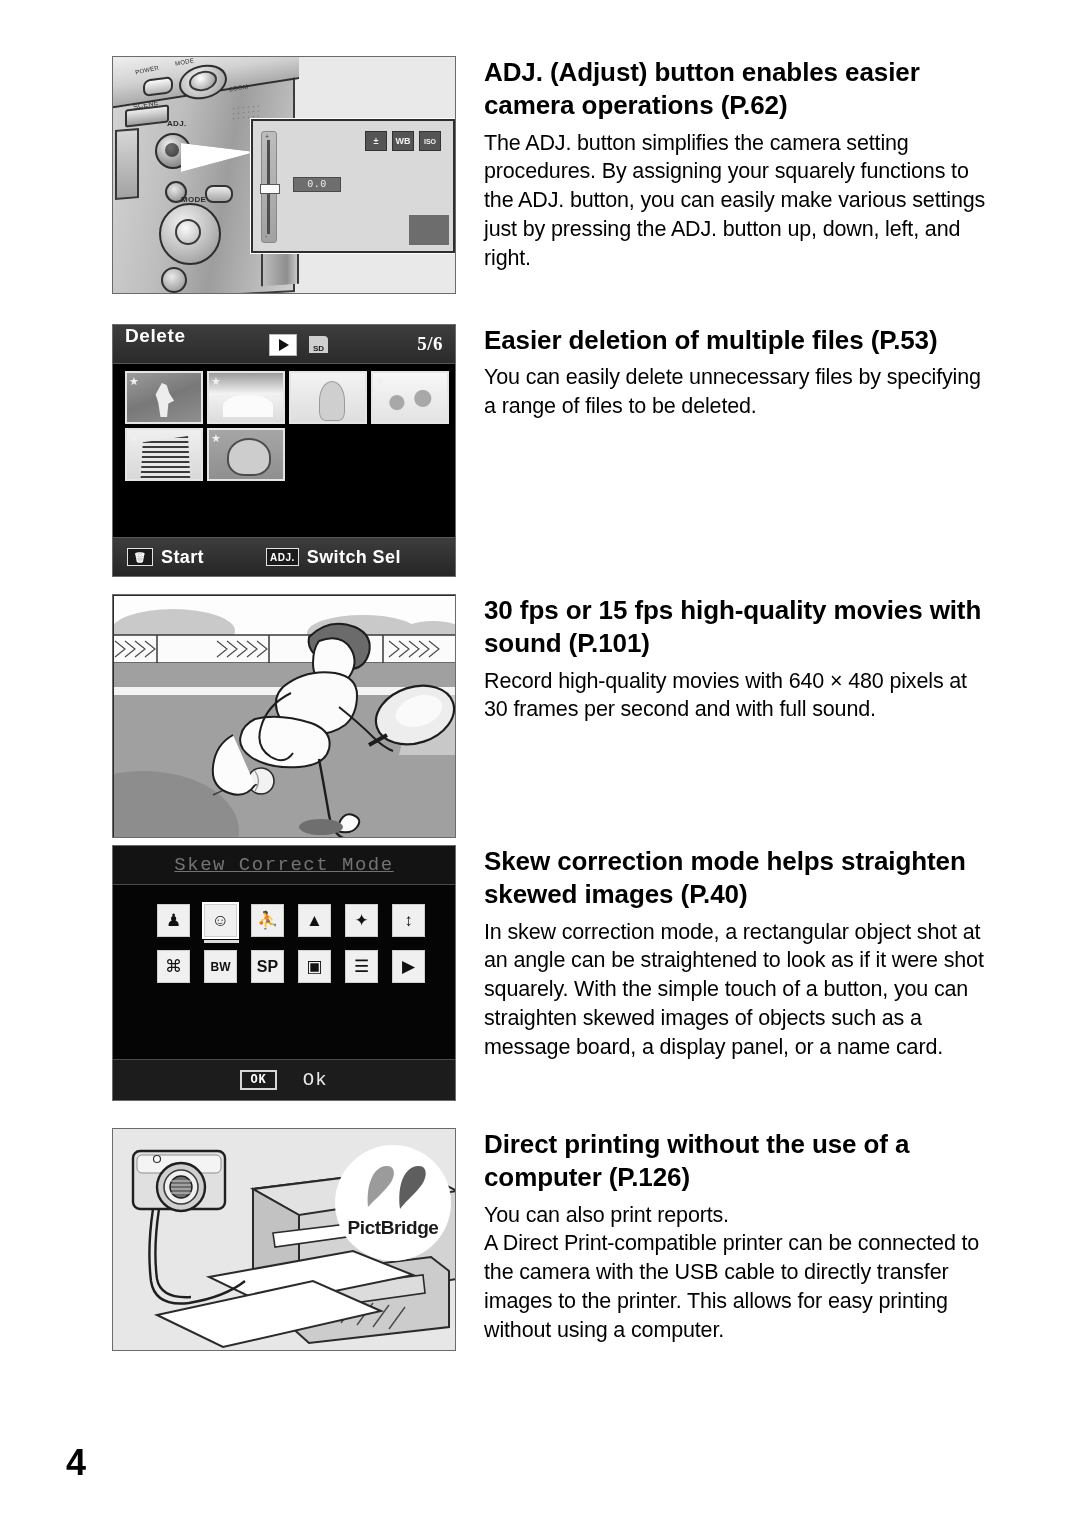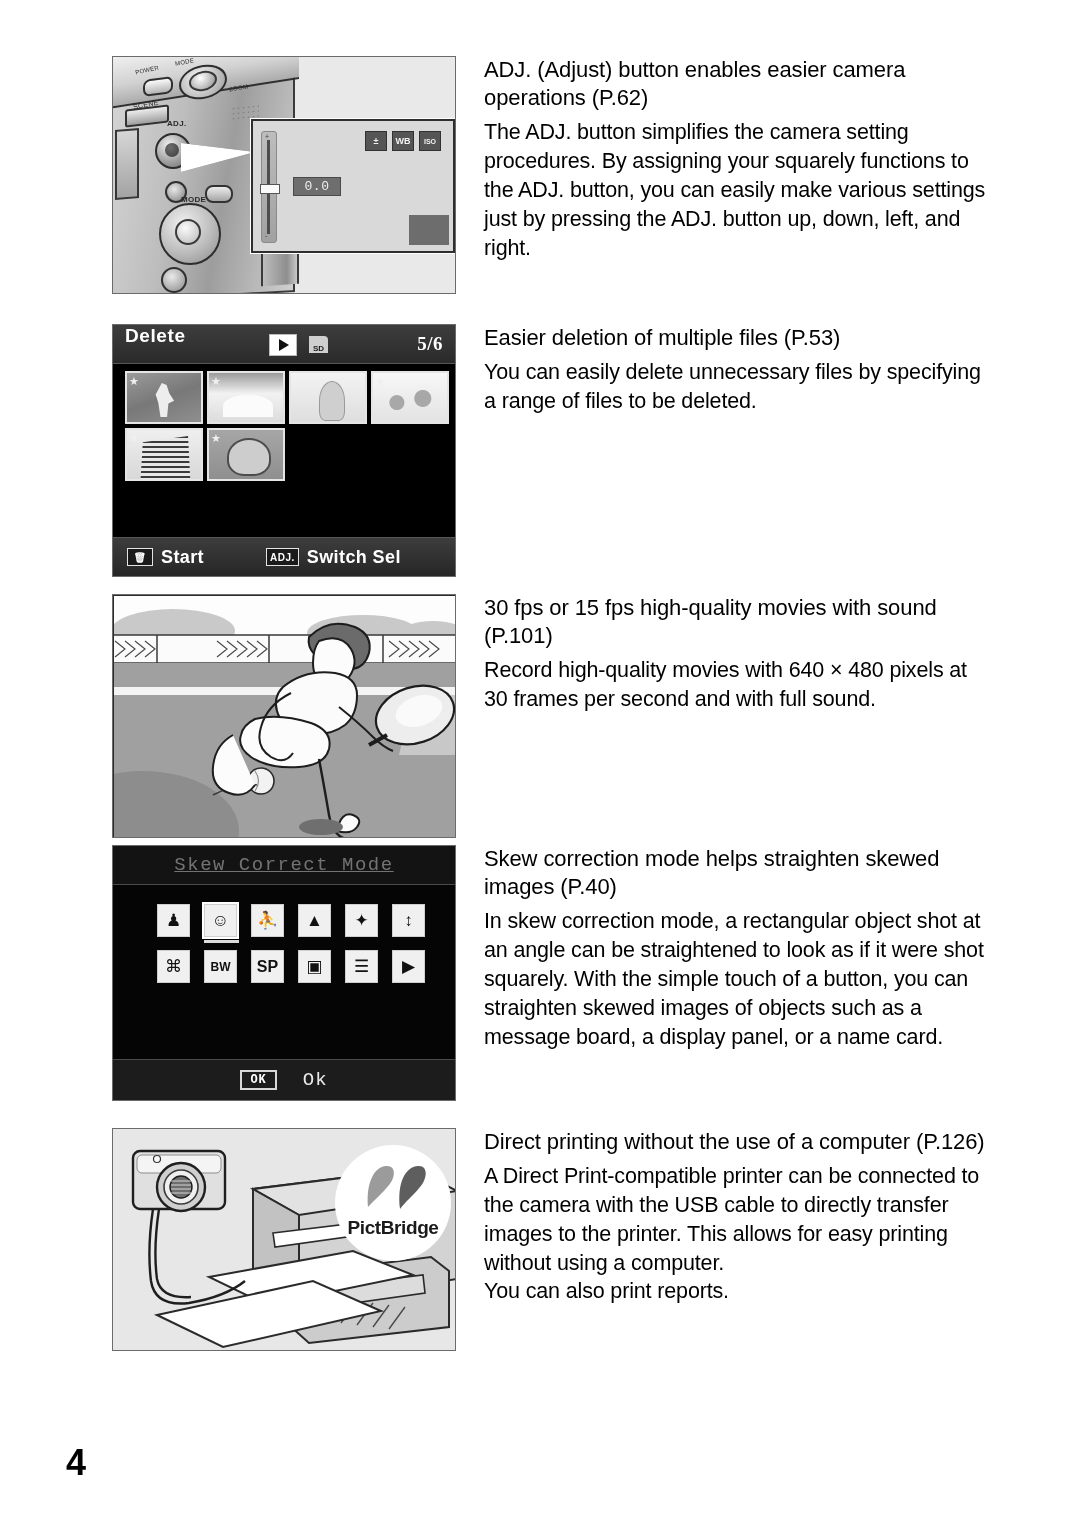--- a/index.html
+++ b/index.html
@@ -45,22 +45,22 @@
   }
   .text-col {
     position: absolute;
     left: 372px;
     top: 0;
     width: 508px;
   }
 
   h2.sec-title {
     margin: 0 0 6px 0;
-    font-size: 22px;
-    font-weight: normal;
+    font-size: 26px;
+    font-weight: bold;
     line-height: 1.28;
     letter-spacing: -0.1px;
   }
   p.sec-body {
     margin: 0;
     font-size: 21.5px;
     font-weight: normal;
     line-height: 1.34;
     letter-spacing: -0.15px;
   }
@@ -281,21 +281,21 @@
   .lcd-slider-plus { top: 1px; }
   .lcd-slider-minus { top: 100px; }
   .lcd-readout {
     position: absolute;
     left: 40px; top: 56px;
     min-width: 38px;
     padding: 1px 4px;
     background: #6e6e6e;
     border: 1px solid #4a4a4a;
     color: #efefef;
-    font-size: 13px;
+    font-size: 10px;
     font-family: "Liberation Mono", monospace;
     letter-spacing: 0.5px;
     text-align: center;
   }
   .lcd-icons {
     position: absolute;
     right: 12px;
     top: 10px;
     display: flex;
     gap: 5px;
@@ -865,21 +865,21 @@
             <svg class="pb-swoosh" viewBox="0 0 74 48">
               <path d="M12 44 C10 20 18 4 30 3 C40 2 40 14 33 22 C27 30 18 37 12 44 Z" fill="#9b9b9b"></path>
               <path d="M44 46 C41 20 49 4 62 3 C72 2 72 15 64 24 C57 33 49 39 44 46 Z" fill="#5e5e5e"></path>
             </svg>
             <div class="pb-text">PictBridge</div>
           </div>
         </div>
       </div>
       <div class="text-col">
         <h2 class="sec-title">Direct printing without the use of a computer (P.126)</h2>
+        <p class="sec-body">You can also print reports.</p>
         <p class="sec-body">A Direct Print-compatible printer can be connected to the camera with the USB cable to directly transfer images to the printer. This allows for easy printing without using a computer.</p>
-        <p class="sec-body">You can also print reports.</p>
       </div>
     </div>
 
   </div>
 
   <div class="page-number">4</div>
 </div>
 
 </body></html>

